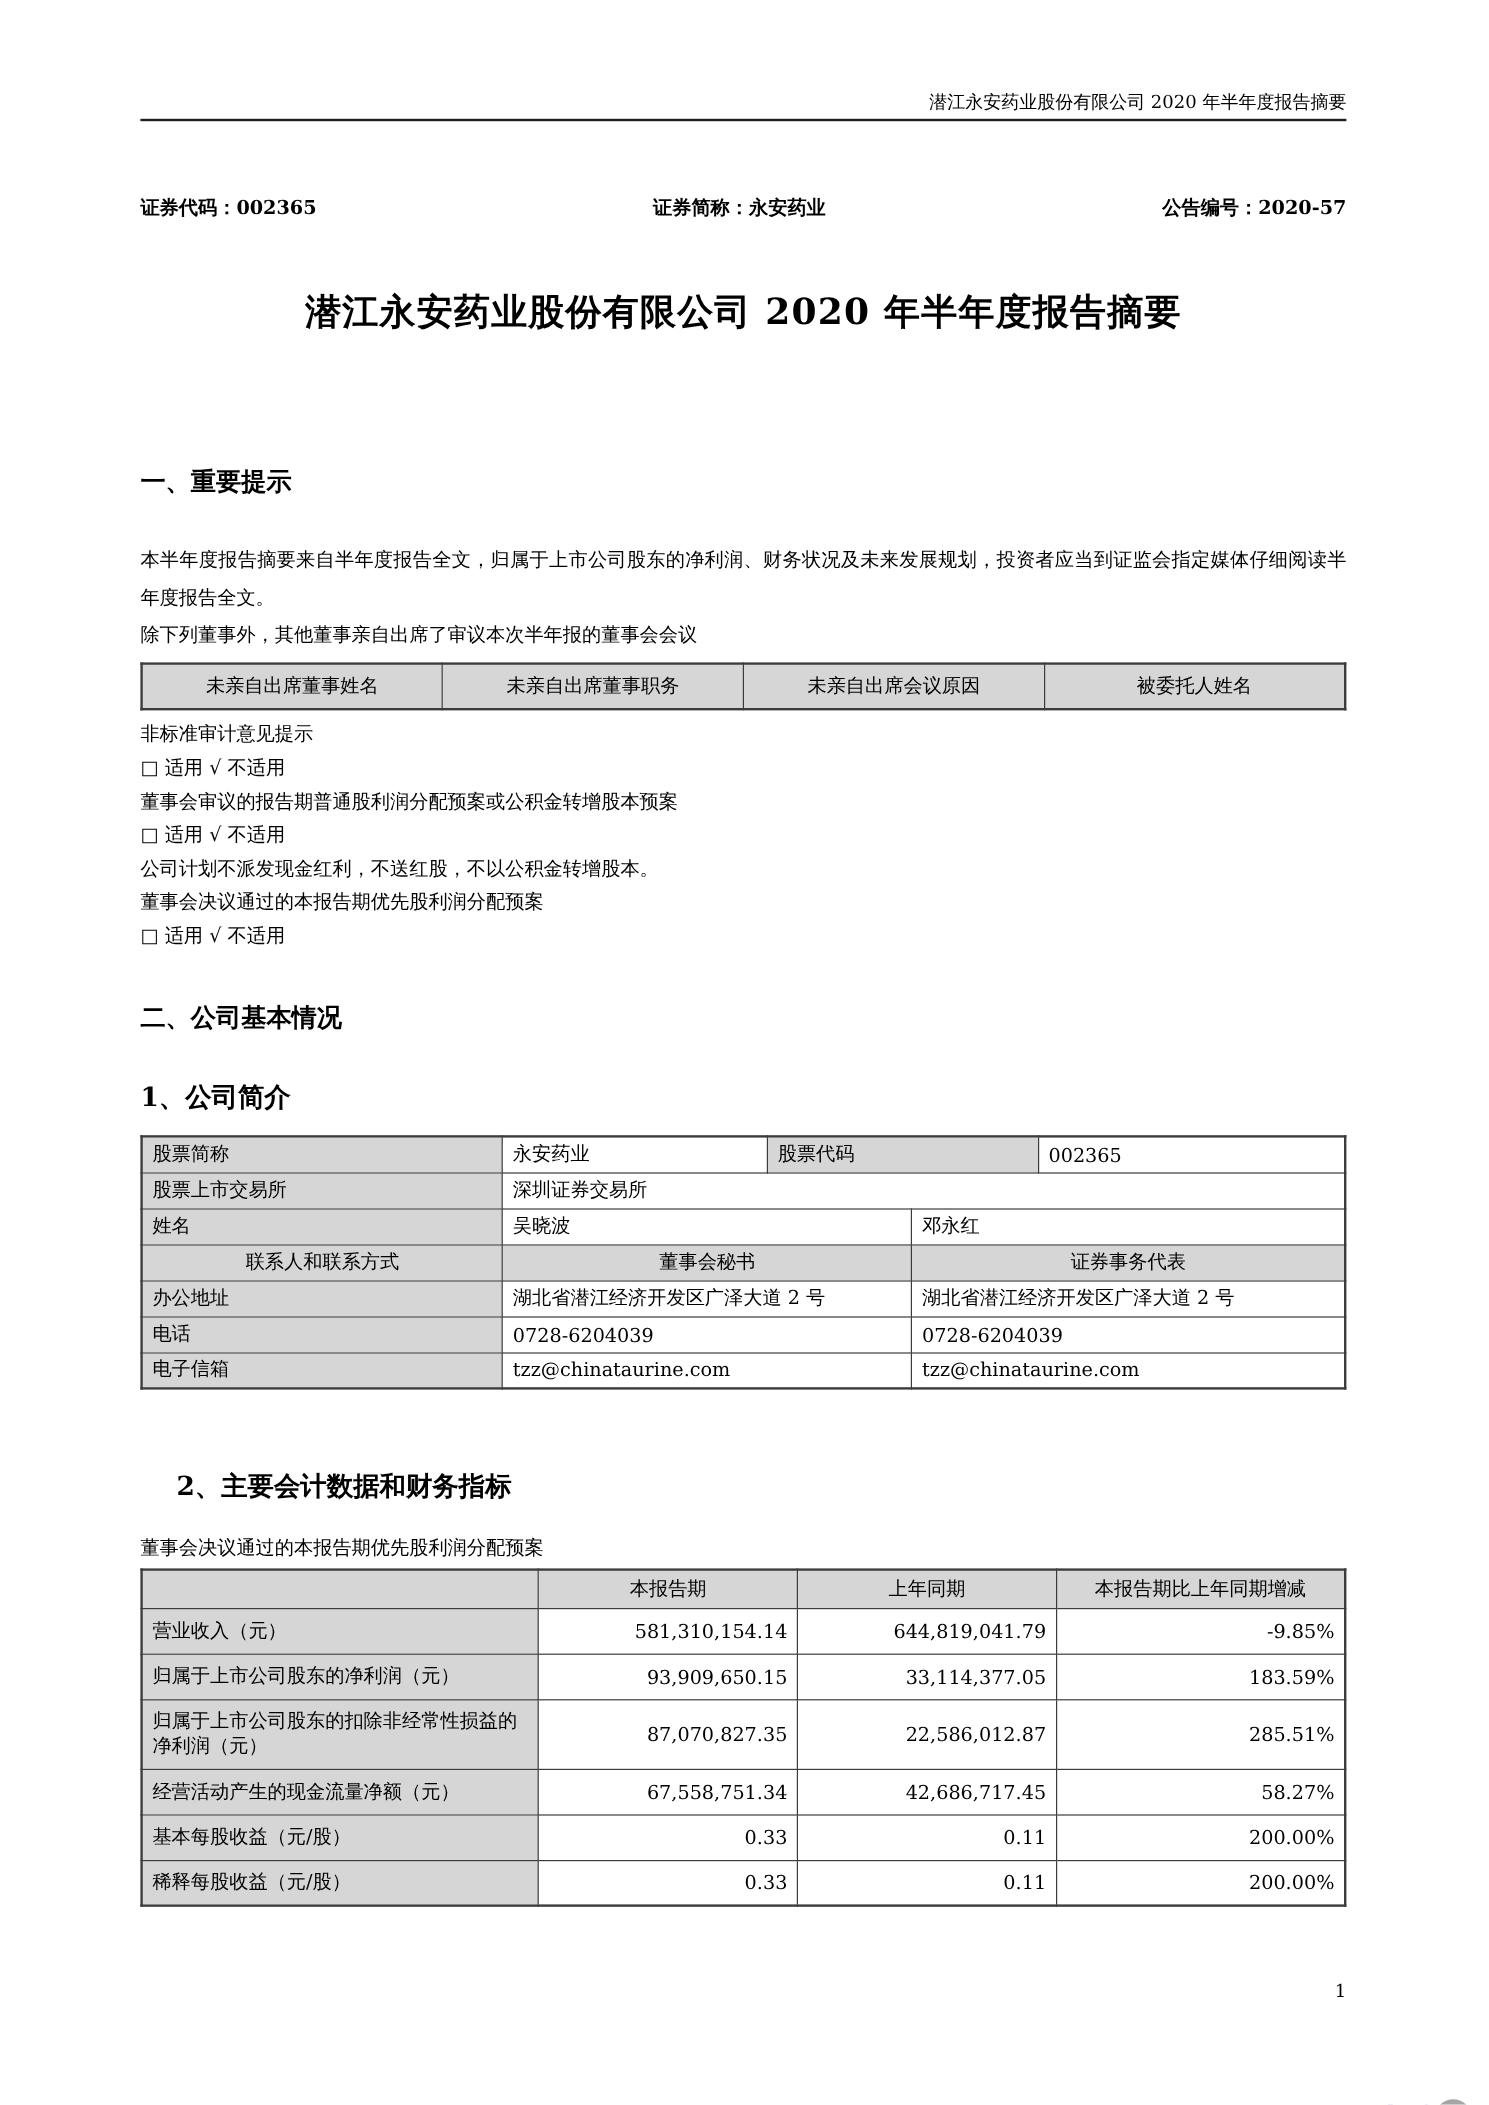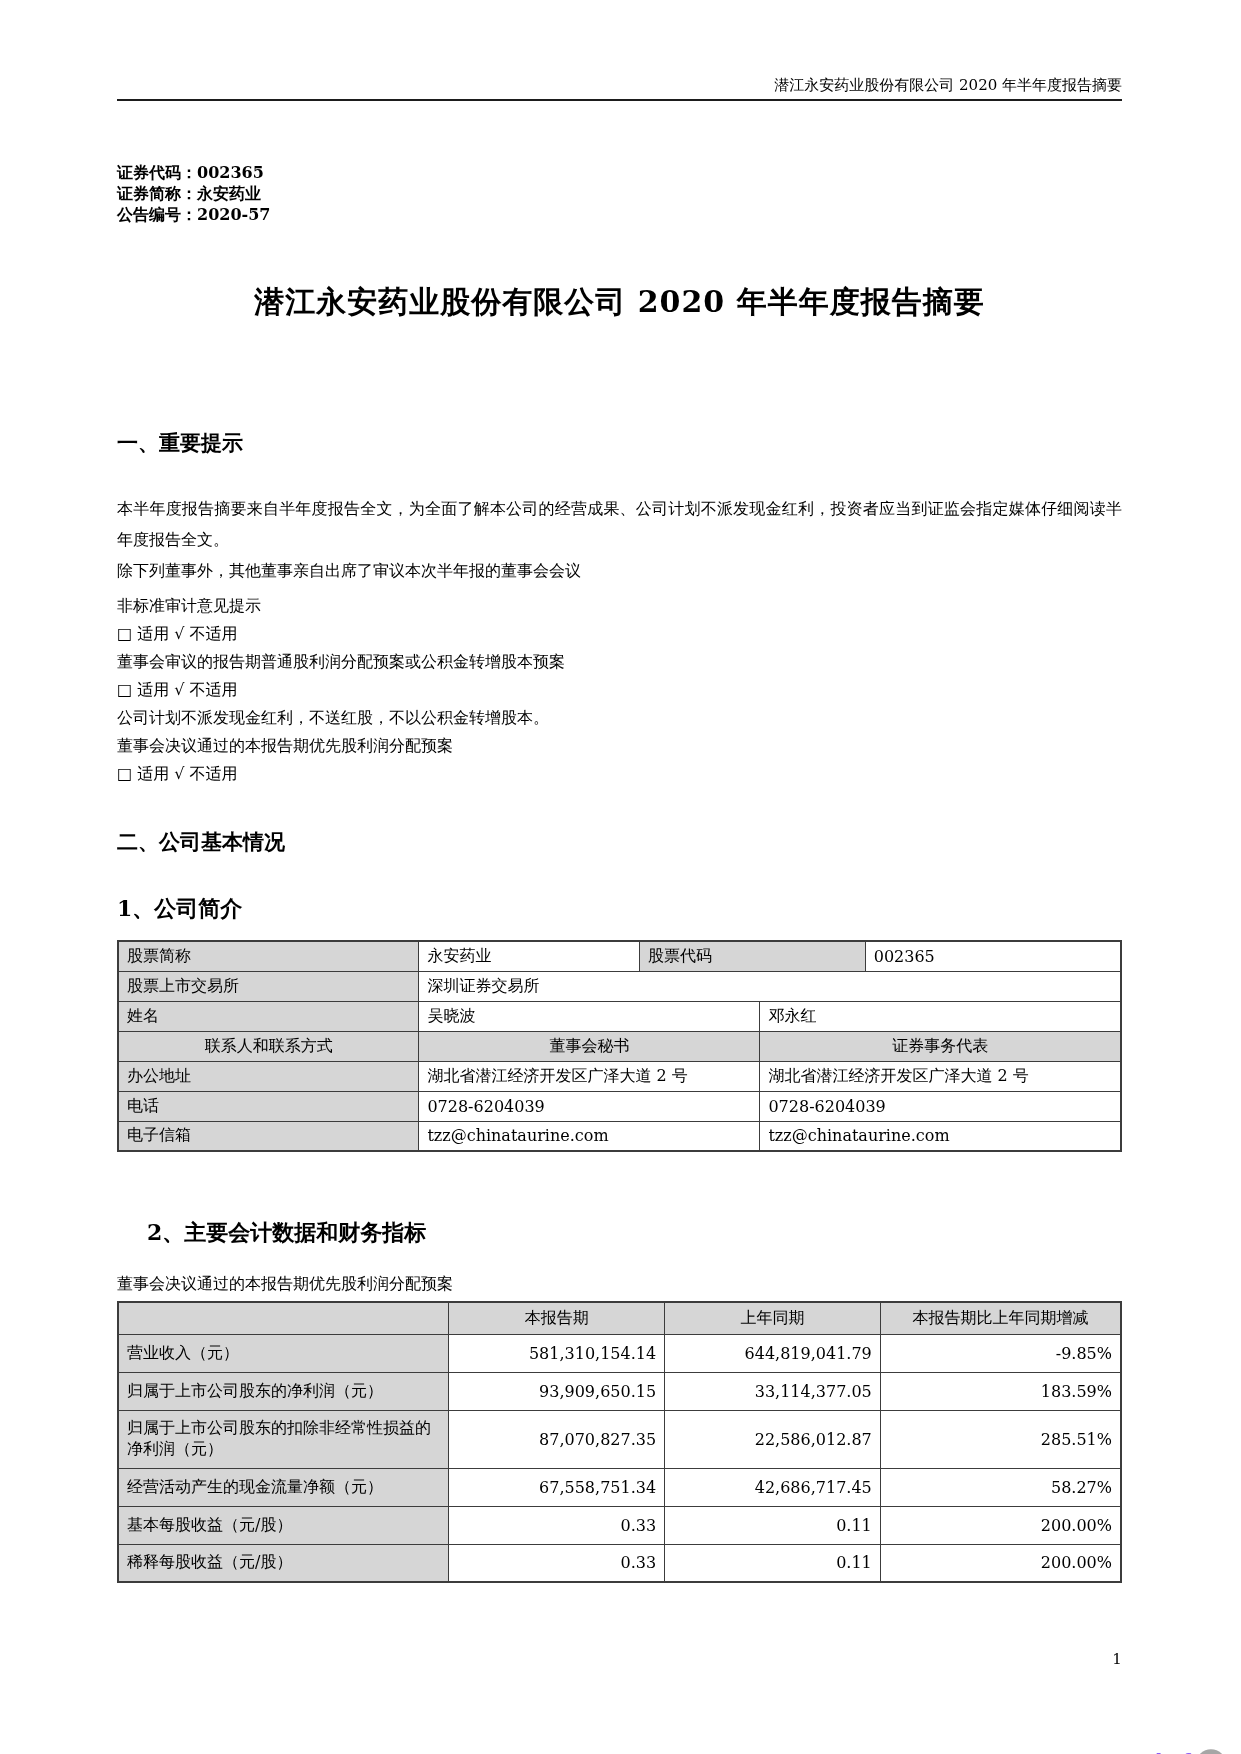--- a/index.html
+++ b/index.html
@@ -22,21 +22,20 @@
     font-size:15px;
     border-bottom:2px solid #1d1d1d;
   }
 
   .meta-row {
     margin-top:62px;
     display:flex;
     justify-content:space-between;
     font-size:16px;
     font-weight:bold;
-    flex-direction:column;
   }
 
   .doc-title {
     margin-top:56px;
     text-align:center;
     font-size:30px;
     font-weight:bold;
     letter-spacing:1px;
   }
 
@@ -116,23 +115,33 @@
     <div class="meta-row">
       <span>证券代码：002365</span>
       <span>证券简称：永安药业</span>
       <span>公告编号：2020-57</span>
     </div>
 
     <div class="doc-title">潜江永安药业股份有限公司 2020 年半年度报告摘要</div>
 
     <div class="h-section">一、重要提示</div>
 
-    <div class="para">本半年度报告摘要来自半年度报告全文，为全面了解本公司的经营成果、公司计划不派发现金红利，投资者应当到证监会指定媒体仔细阅读半年度报告全文。</div>
+    <div class="para">本半年度报告摘要来自半年度报告全文，归属于上市公司股东的净利润、财务状况及未来发展规划，投资者应当到证监会指定媒体仔细阅读半年度报告全文。</div>
     <div class="line">除下列董事外，其他董事亲自出席了审议本次半年报的董事会会议</div>
 
+    <table class="grid directors-table">
+      <tbody>
+        <tr>
+          <td class="gray center">未亲自出席董事姓名</td>
+          <td class="gray center">未亲自出席董事职务</td>
+          <td class="gray center">未亲自出席会议原因</td>
+          <td class="gray center">被委托人姓名</td>
+        </tr>
+      </tbody>
+    </table>
 
     <div class="checklist">
       <div class="line">非标准审计意见提示</div>
       <div class="line">□ 适用 √ 不适用</div>
       <div class="line">董事会审议的报告期普通股利润分配预案或公积金转增股本预案</div>
       <div class="line">□ 适用 √ 不适用</div>
       <div class="line">公司计划不派发现金红利，不送红股，不以公积金转增股本。</div>
       <div class="line">董事会决议通过的本报告期优先股利润分配预案</div>
       <div class="line">□ 适用 √ 不适用</div>
     </div>

